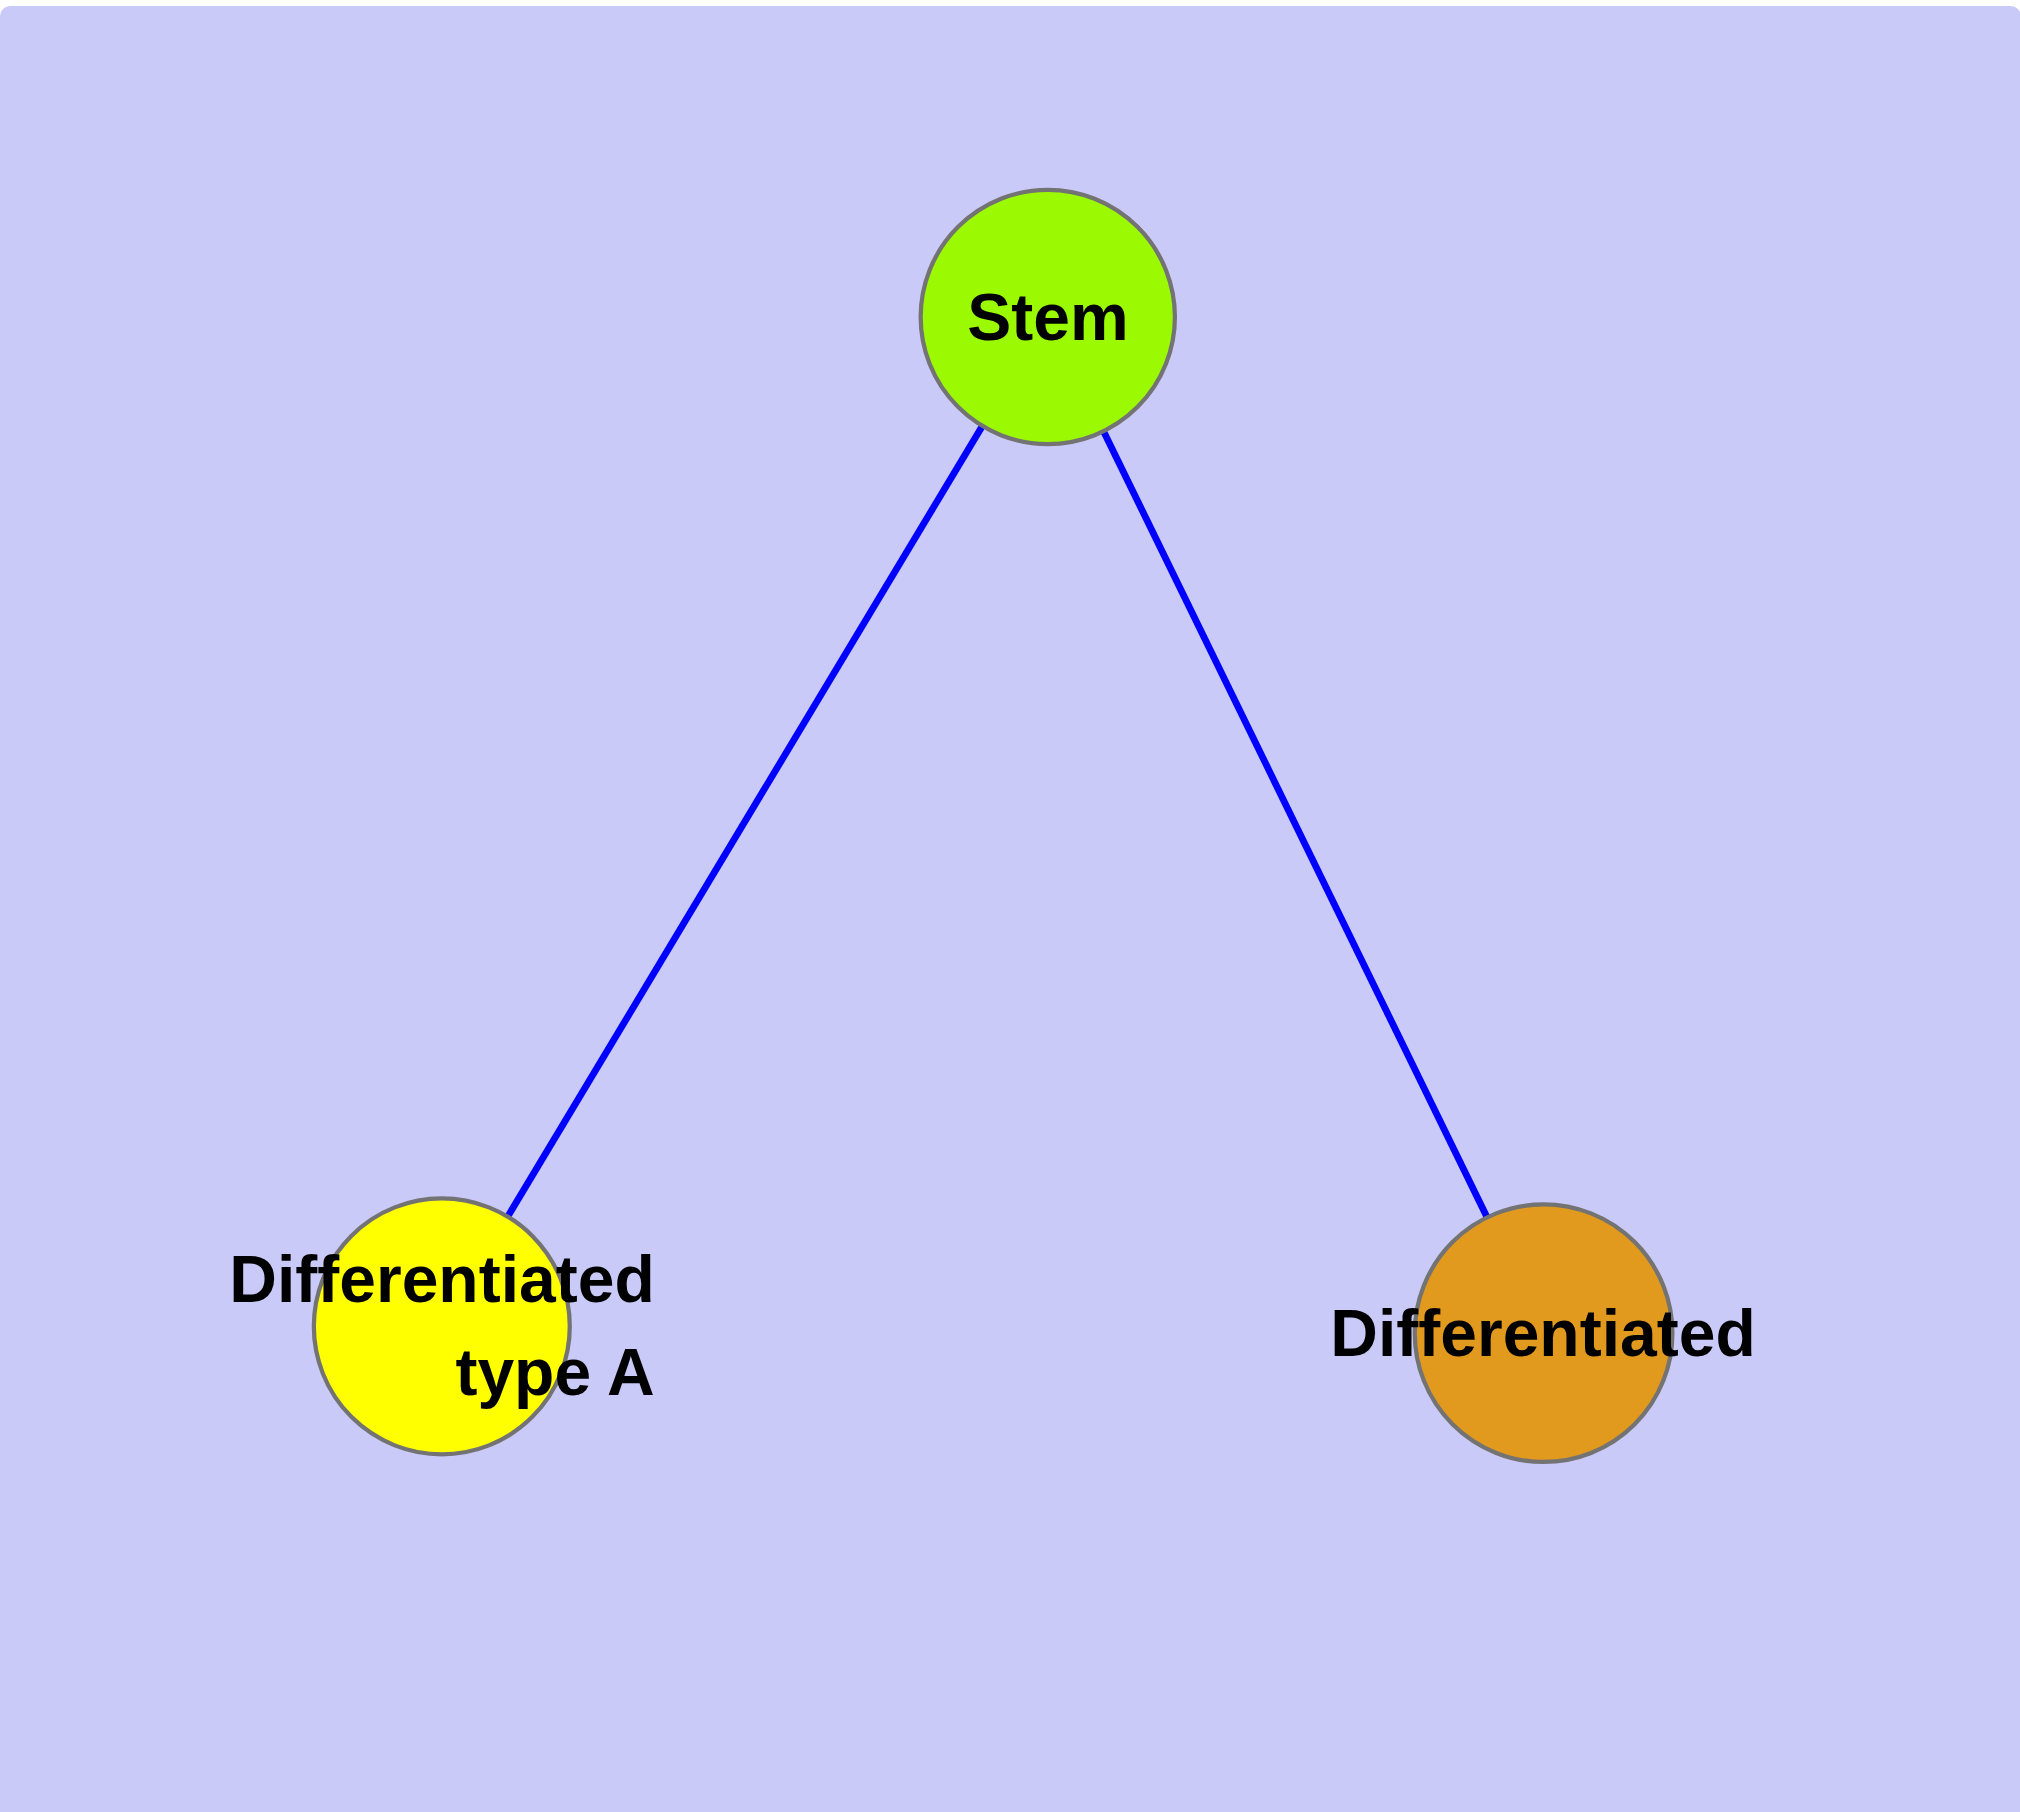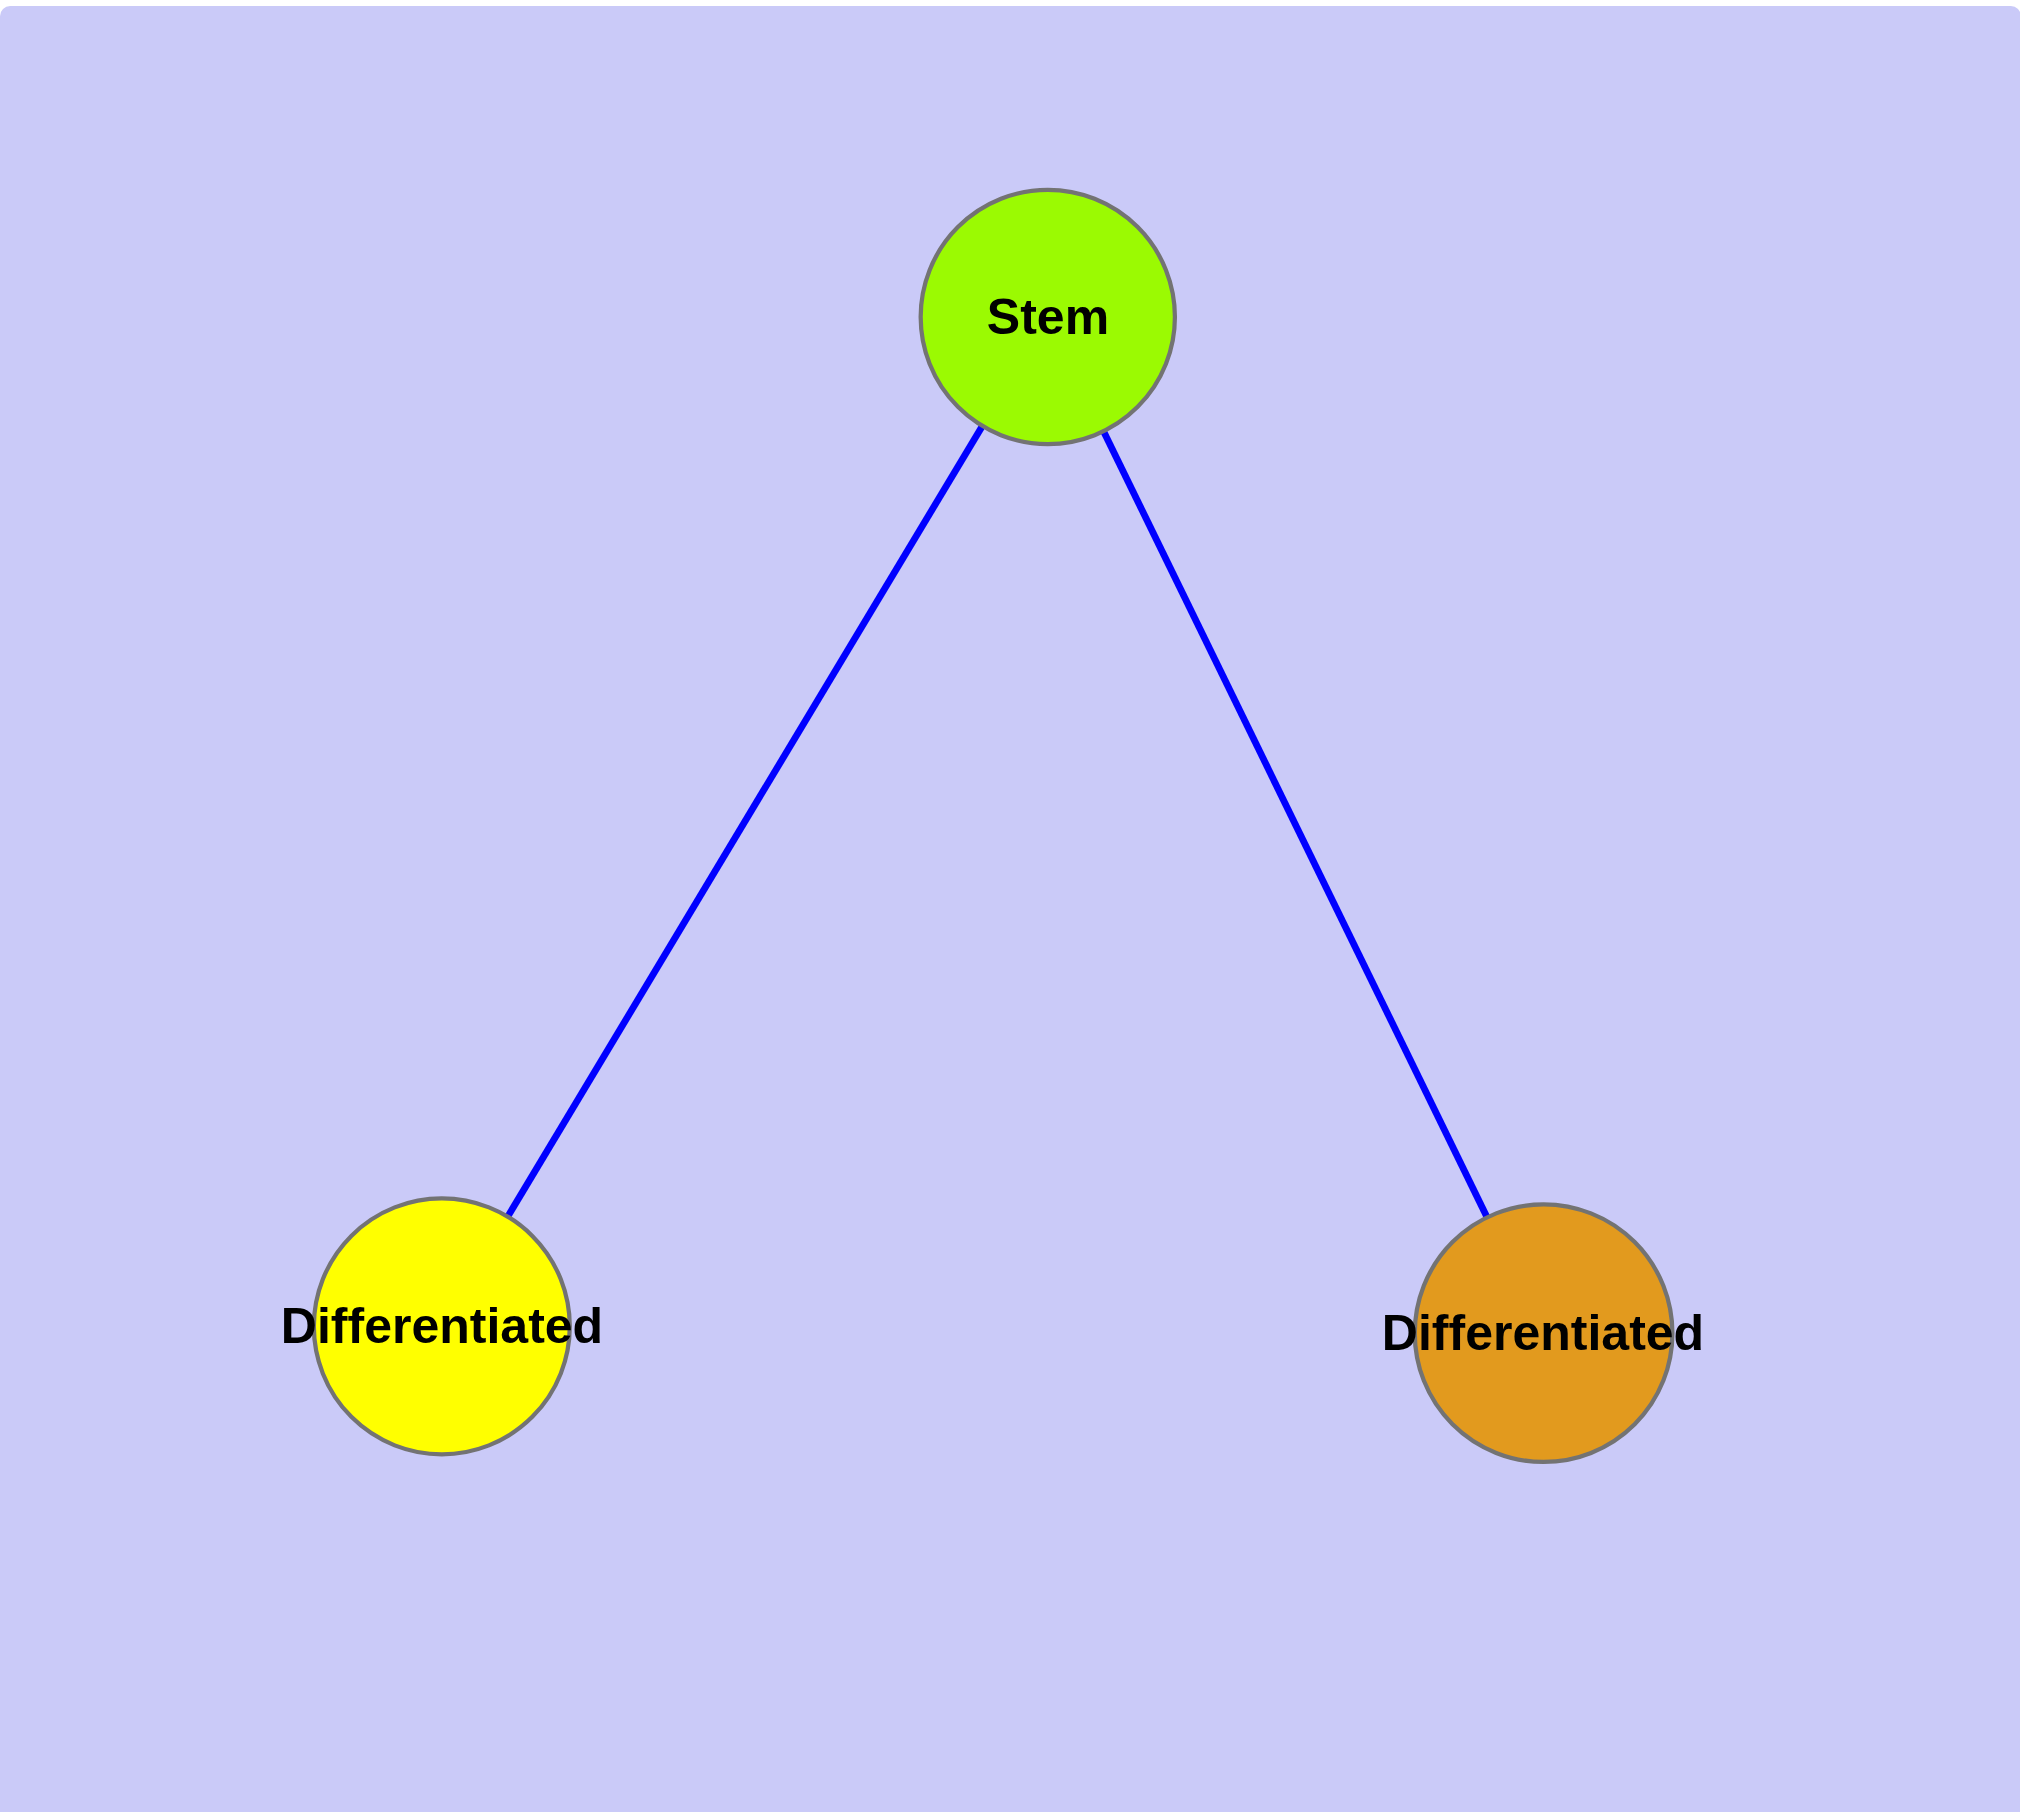--- a/index.html
+++ b/index.html
@@ -40,21 +40,21 @@
   .node-circle {
     stroke-width: 5px;
   }
   .label {
     position: absolute;
     transform: translate(-50%, -50%);
     text-align: right;
     white-space: nowrap;
     color: #000000;
     font-weight: bold;
-    font-size: 50px;
+    font-size: 66px;
     line-height: 93px;
     letter-spacing: 0px;
   }
   .label .line {
     display: block;
   }
 </style>
 </head>
 <body>
 
@@ -69,19 +69,20 @@
     <circle class="node-circle" cx="1821" cy="1573" r="152" fill="#E29A1E" stroke="#737373"></circle>
   </svg>
 
   <div class="label" style="left: 1048px; top: 317px; color: rgb(0, 0, 0);">
     <div class="line">Stem</div>
     <div class="line"></div>
   </div>
 
   <div class="label" style="left: 442px; top: 1326px; color: rgb(0, 0, 0);">
     <div class="line">Differentiated</div>
+    <div class="line">type A</div>
   </div>
 
   <div class="label" style="left: 1543px; top: 1333px; color: rgb(0, 0, 0);">
     <div class="line">Differentiated</div>
   </div>
 </div>
 
 
 </body></html>

